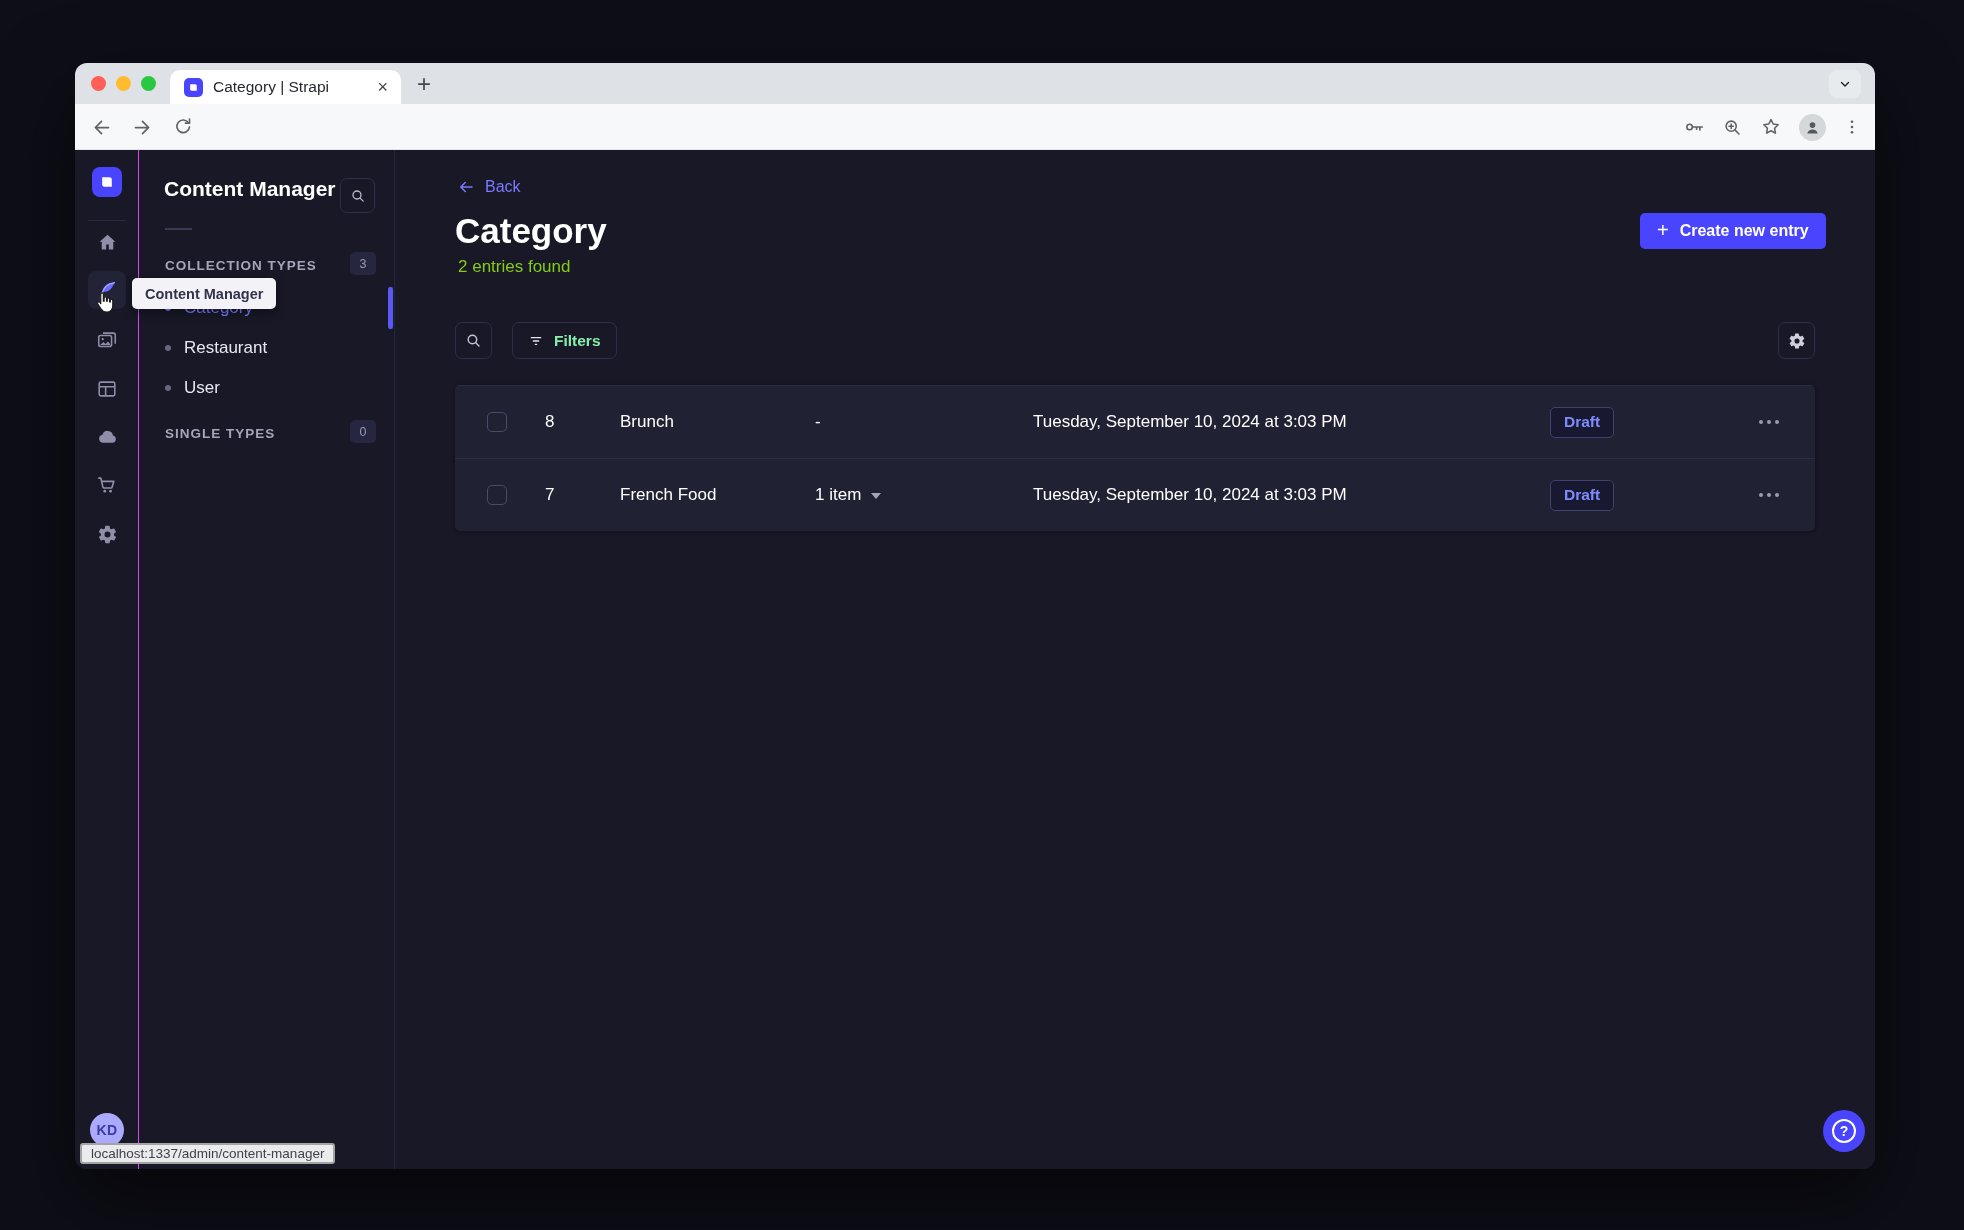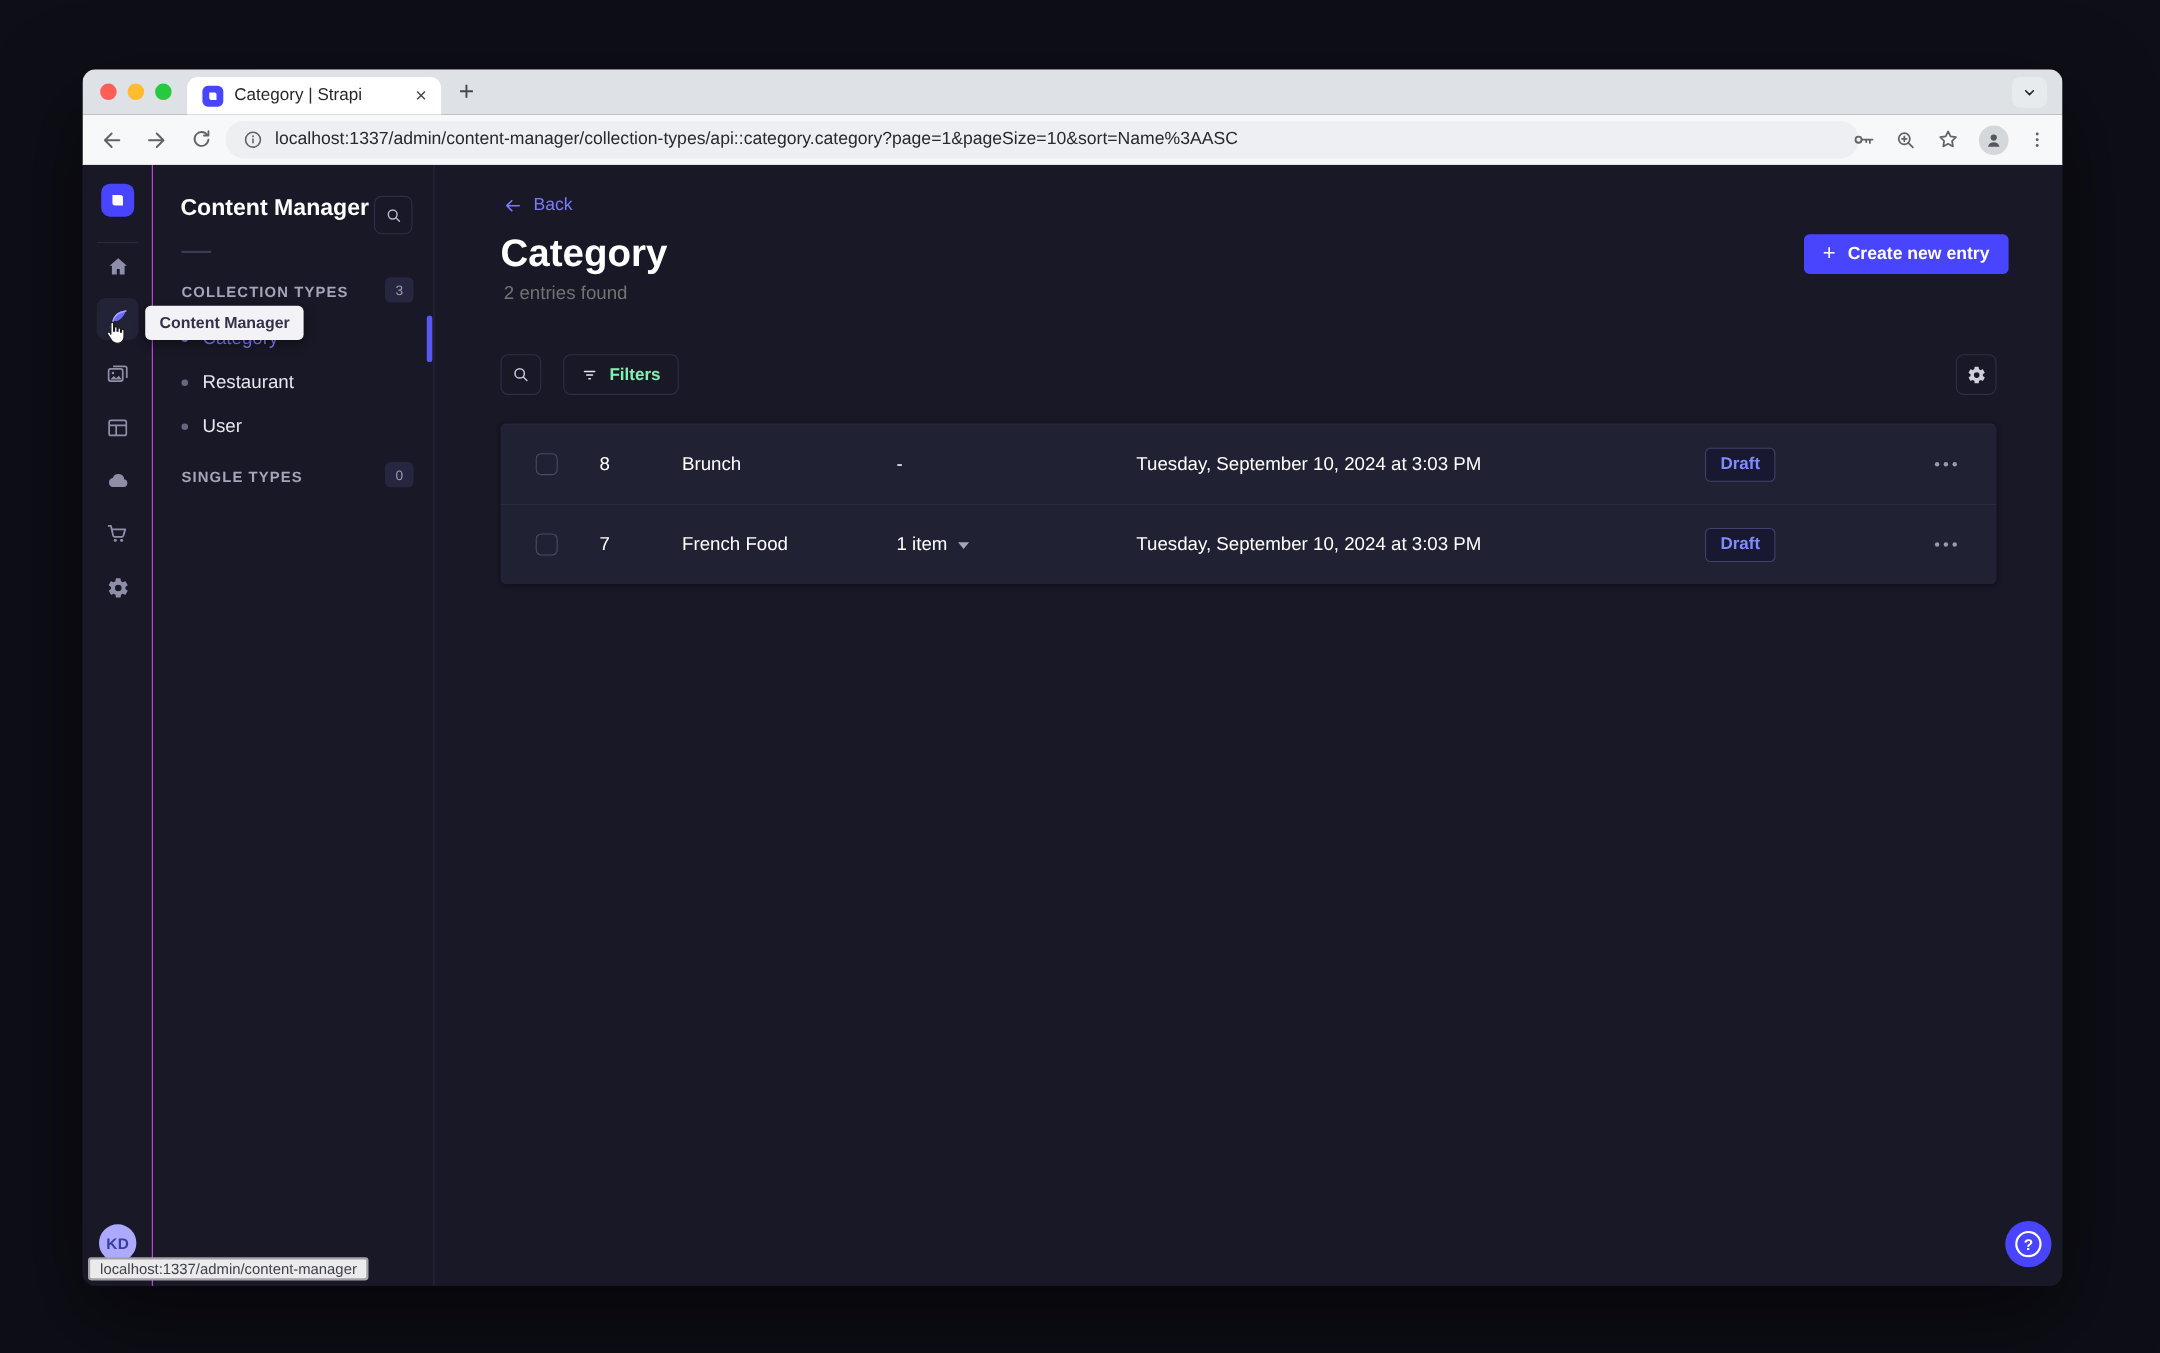--- a/index.html
+++ b/index.html
@@ -77,21 +77,21 @@
                 border-radius:5px; padding:0 13px; display:flex; align-items:center; z-index:30;
                 box-shadow:0 3px 10px rgba(0,0,0,.4); }
   .tooltip-cm span { font-size:14.5px; font-weight:bold; color:#32324d; white-space:nowrap; }
   .cursor { position:absolute; left:16px; top:140px; z-index:40; }
 
   
   .main { position:relative; flex:1; }
   .back { position:absolute; left:62px; top:28px; display:flex; align-items:center; gap:10px; }
   .back .back-lbl { font-size:16px; color:#7b79ff; }
   .page-title { position:absolute; left:60px; top:61px; font-size:35px; font-weight:bold; color:#fff; }
-  .subtitle { position:absolute; left:63px; top:107px; font-size:17px; color:#737373; }
+  .subtitle { position:absolute; left:63px; top:107px; font-size:17px; color:#84cc16; }
   .create-btn { position:absolute; left:1245px; top:63px; height:36px; background:#4945ff;
                 border-radius:5px; display:flex; align-items:center; gap:11px; padding:0 17px; }
   .create-btn .plus { color:#fff; font-size:20px; font-weight:400; line-height:1; margin-top:-2px; }
   .create-btn .clbl { color:#fff; font-size:16px; font-weight:600; }
   .icon-btn { position:absolute; top:172px; height:37px; border:1px solid #2e2e48; border-radius:7px;
               display:flex; align-items:center; justify-content:center; background:transparent; }
   .action-search { left:60px; width:37px; }
   .filters-btn { left:117px; padding:0 15px; gap:10px; }
   .filters-btn .flbl { color:#86efac; font-size:15.5px; font-weight:600; }
   .settings-btn { left:1383px; width:37px; }
@@ -162,28 +162,20 @@
           <path d="M20 12H5.5 M12 5l-7 7 7 7" fill="none" stroke="#5f6368" stroke-width="2" stroke-linecap="round" stroke-linejoin="round"></path>
         </svg>
         <svg width="21" height="21" viewBox="0 0 24 24">
           <path d="M4 12h14.5 M12 5l7 7-7 7" fill="none" stroke="#5f6368" stroke-width="2" stroke-linecap="round" stroke-linejoin="round"></path>
         </svg>
         <svg width="20" height="20" viewBox="0 0 24 24">
           <path d="M18.6 7A7.6 7.6 0 1 0 19.8 12" fill="none" stroke="#5f6368" stroke-width="2" stroke-linecap="round"></path>
           <path d="M19.8 2.6v4.8H15" fill="none" stroke="#5f6368" stroke-width="2" stroke-linecap="round" stroke-linejoin="round"></path>
         </svg>
       </div>
-      <div class="urlpill">
-        <svg width="18" height="18" viewBox="0 0 20 20">
-          <circle cx="10" cy="10" r="7.5" fill="none" stroke="#5f6368" stroke-width="1.6"></circle>
-          <circle cx="10" cy="6.4" r="1" fill="#5f6368"></circle>
-          <rect x="9.2" y="8.6" width="1.6" height="5.2" rx="0.8" fill="#5f6368"></rect>
-        </svg>
-        <span class="url-text">localhost:1337/admin/content-manager/collection-types/api::category.category?page=1&amp;pageSize=10&amp;sort=Name%3AASC</span>
-      </div>
       <div class="tb-right">
         <svg width="22" height="22" viewBox="0 0 24 24">
           <circle cx="7.2" cy="12" r="3" fill="none" stroke="#5f6368" stroke-width="1.8"></circle>
           <path d="M10.4 12H21 M18.4 12v3.2 M14.8 12v2.4" fill="none" stroke="#5f6368" stroke-width="1.8" stroke-linecap="round"></path>
         </svg>
         <svg width="21" height="21" viewBox="0 0 24 24">
           <circle cx="10.5" cy="10.5" r="5.8" fill="none" stroke="#5f6368" stroke-width="1.8"></circle>
           <path d="M15 15l4.4 4.4 M8 10.5h5 M10.5 8v5" fill="none" stroke="#5f6368" stroke-width="1.8" stroke-linecap="round"></path>
         </svg>
         <svg width="22" height="22" viewBox="0 0 24 24">

